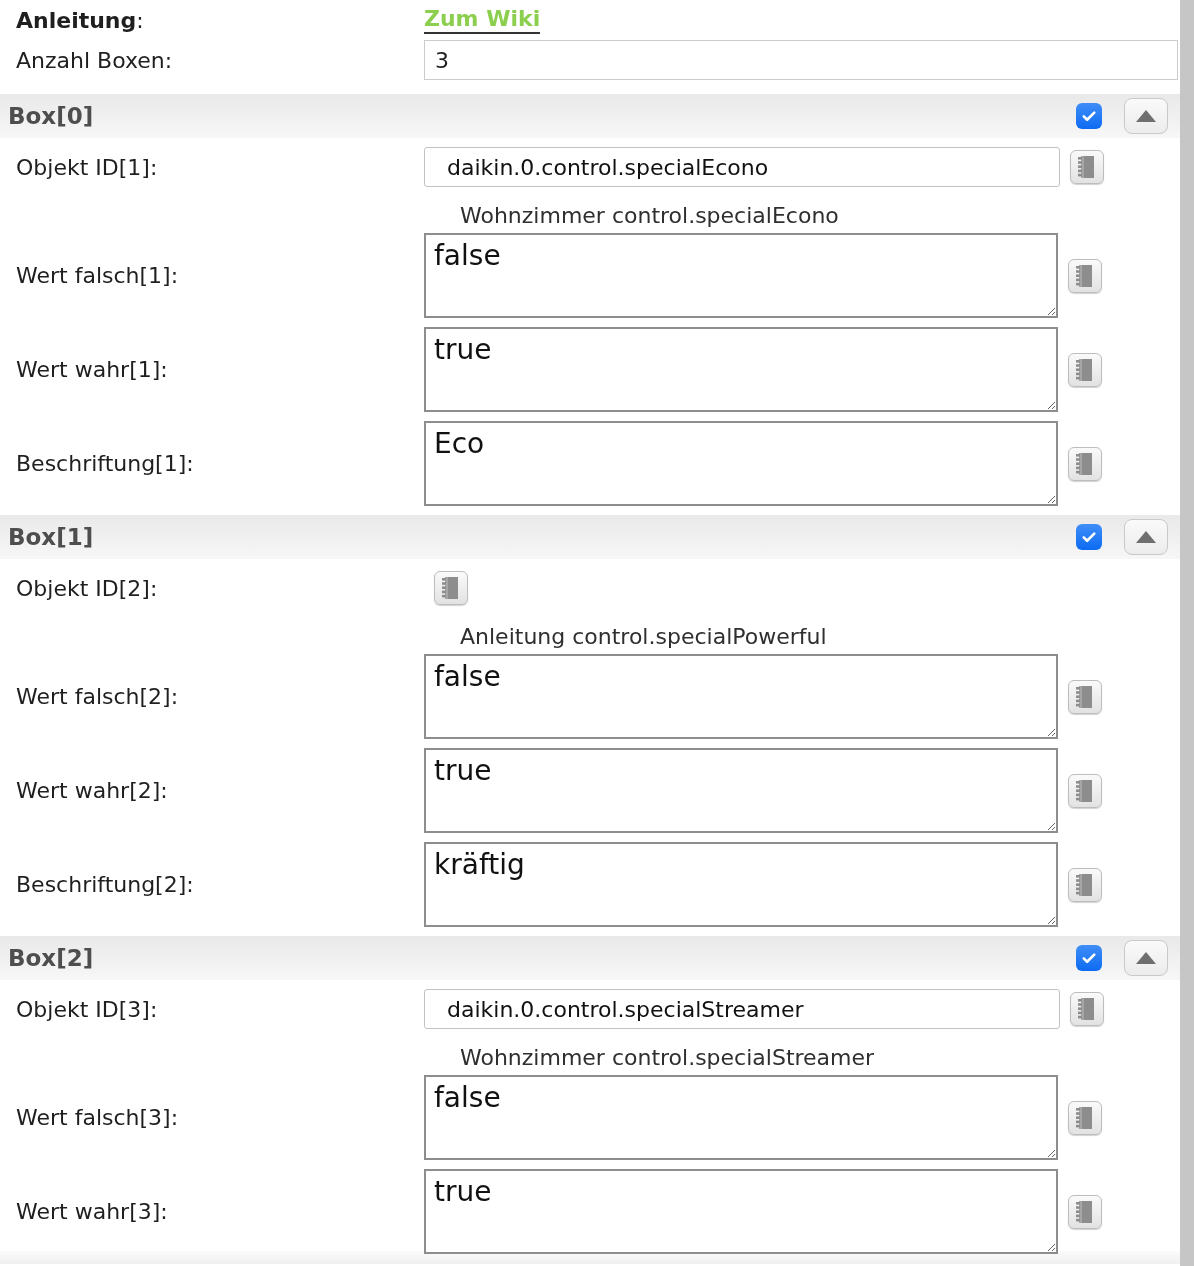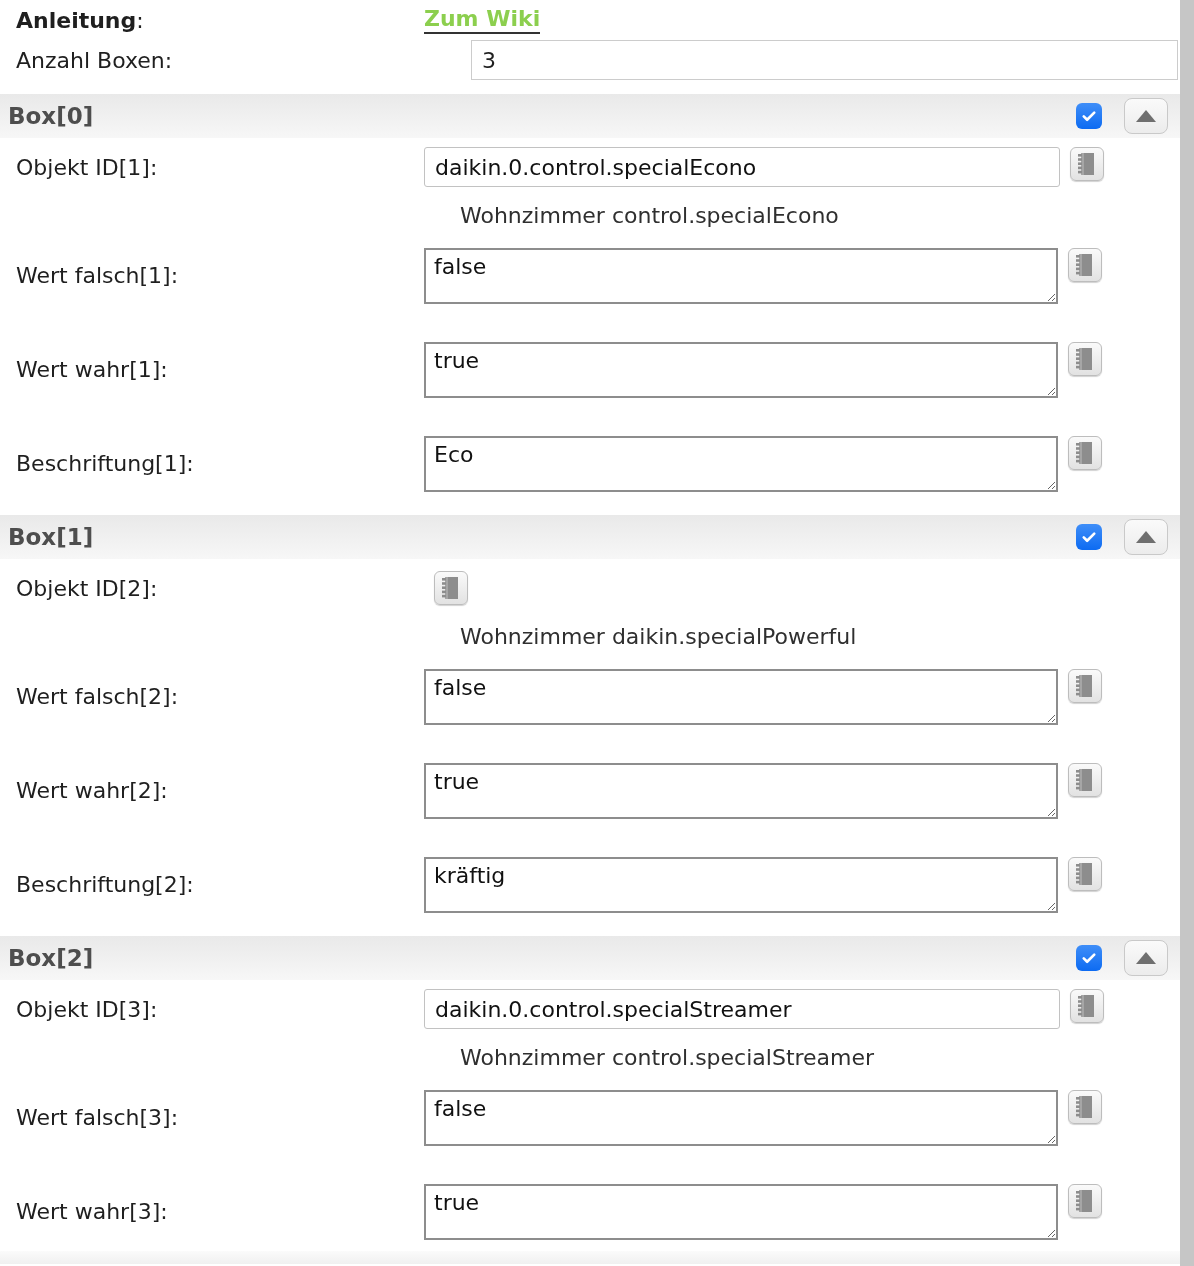--- a/index.html
+++ b/index.html
@@ -8,34 +8,34 @@
     background: #ffffff;
     font-family: "DejaVu Sans", sans-serif;
     color: #1f1f1f;
     position: relative;
   }
   .page { position: absolute; top: 0; left: 0; width: 1180px; }
 
   
   .row { display: flex; align-items: center; }
   .label-col { width: 424px; padding-left: 16px; flex: none; font-size: 22px; color: #1f1f1f; }
-  .content-col { flex: 1; display: flex; }
+  .content-col { flex: 1; display: flex; align-items: center; }
 
   
   .row-anleitung { height: 40px; }
   .anleitung-label { font-weight: bold; }
   .wiki-link {
     font-size: 22px; font-weight: bold;
     color: #8ccf4e;
     text-decoration: none;
     border-bottom: 2px solid #333333;
     padding-bottom: 1px;
     cursor: pointer;
   }
-  .row-anzahl { height: 40px; gap: 47px; }
+  .row-anzahl { height: 40px; }
   .anzahl-input {
     flex: 1; height: 40px; margin-right: 2px;
     border: 1px solid #cccccc; border-radius: 0;
     font-family: "DejaVu Sans", sans-serif; font-size: 22px; color: #1f1f1f;
     padding: 0 10px; outline: none; background: #fff;
   }
 
   
   .box-header {
     height: 44px; margin-top: 14px;
@@ -68,39 +68,39 @@
     border-right: 10px solid transparent;
     border-bottom: 12px solid #6f6f6f;
   }
 
   
   .input-row { height: 40px; margin-top: 9px; }
   .obj-input {
     width: 636px; height: 40px; flex: none;
     border: 1px solid #c2c2c2; border-radius: 3px;
     font-family: "DejaVu Sans", sans-serif; font-size: 22px; color: #111;
-    padding: 0 10px; outline: none; background: #fff;
+    padding: 0 22px; outline: none; background: #fff;
   }
   .icon-btn {
     width: 34px; height: 34px; flex: none; margin-left: 10px;
     border: 1px solid #bdbdbd; border-radius: 6px;
     background: linear-gradient(#fafafa, #e2e2e2);
     box-shadow: 0 1px 1px rgba(0,0,0,0.18);
     display: flex; align-items: center; justify-content: center;
     cursor: pointer; padding: 0;
   }
   .helper-row { height: 28px; margin-top: 14px; padding-left: 36px; }
   .helper-text { font-size: 22px; color: #2f2f2f; }
 
   .ta-row { height: 75px; margin-top: 19px; }
   .ta-row.first-ta { margin-top: 9px; }
   .value-ta {
-    width: 634px; height: 56px; flex: none;
+    width: 634px; height: 85px; flex: none;
     border: 2px solid #8d8d8d; border-radius: 0;
-    font-family: "DejaVu Sans", sans-serif; font-size: 22px; color: #111;
+    font-family: "DejaVu Sans", sans-serif; font-size: 28px; color: #111;
     padding: 4px 8px; outline: none; background: #fff;
     resize: both; overflow: auto;
   }
 
   
   .bottom-strip {
     height: 13px; margin-top: 2px;
     background: linear-gradient(#fbfbfb, #f0f0f0);
   }
 
@@ -228,21 +228,21 @@
         <button class="icon-btn">
           <svg width="22" height="24" viewBox="0 0 22 24">
               <use href="#notebook-glyph"></use>
             </svg>
         </button>
       </div>
     </div>
     <div class="row helper-row">
       <div class="label-col"></div>
       <div class="content-col">
-          <span class="helper-text">Wohnzimmer daikin.specialPowerful</span>
+          <span class="helper-text">Anleitung control.specialPowerful</span>
         </div>
     </div>
     <div class="row ta-row first-ta">
       <div class="label-col">Wert falsch[2]:</div>
       <div class="content-col">
         <textarea class="value-ta" style="">false</textarea>
         <button class="icon-btn">
           <svg width="22" height="24" viewBox="0 0 22 24">
               <use href="#notebook-glyph"></use>
             </svg>

